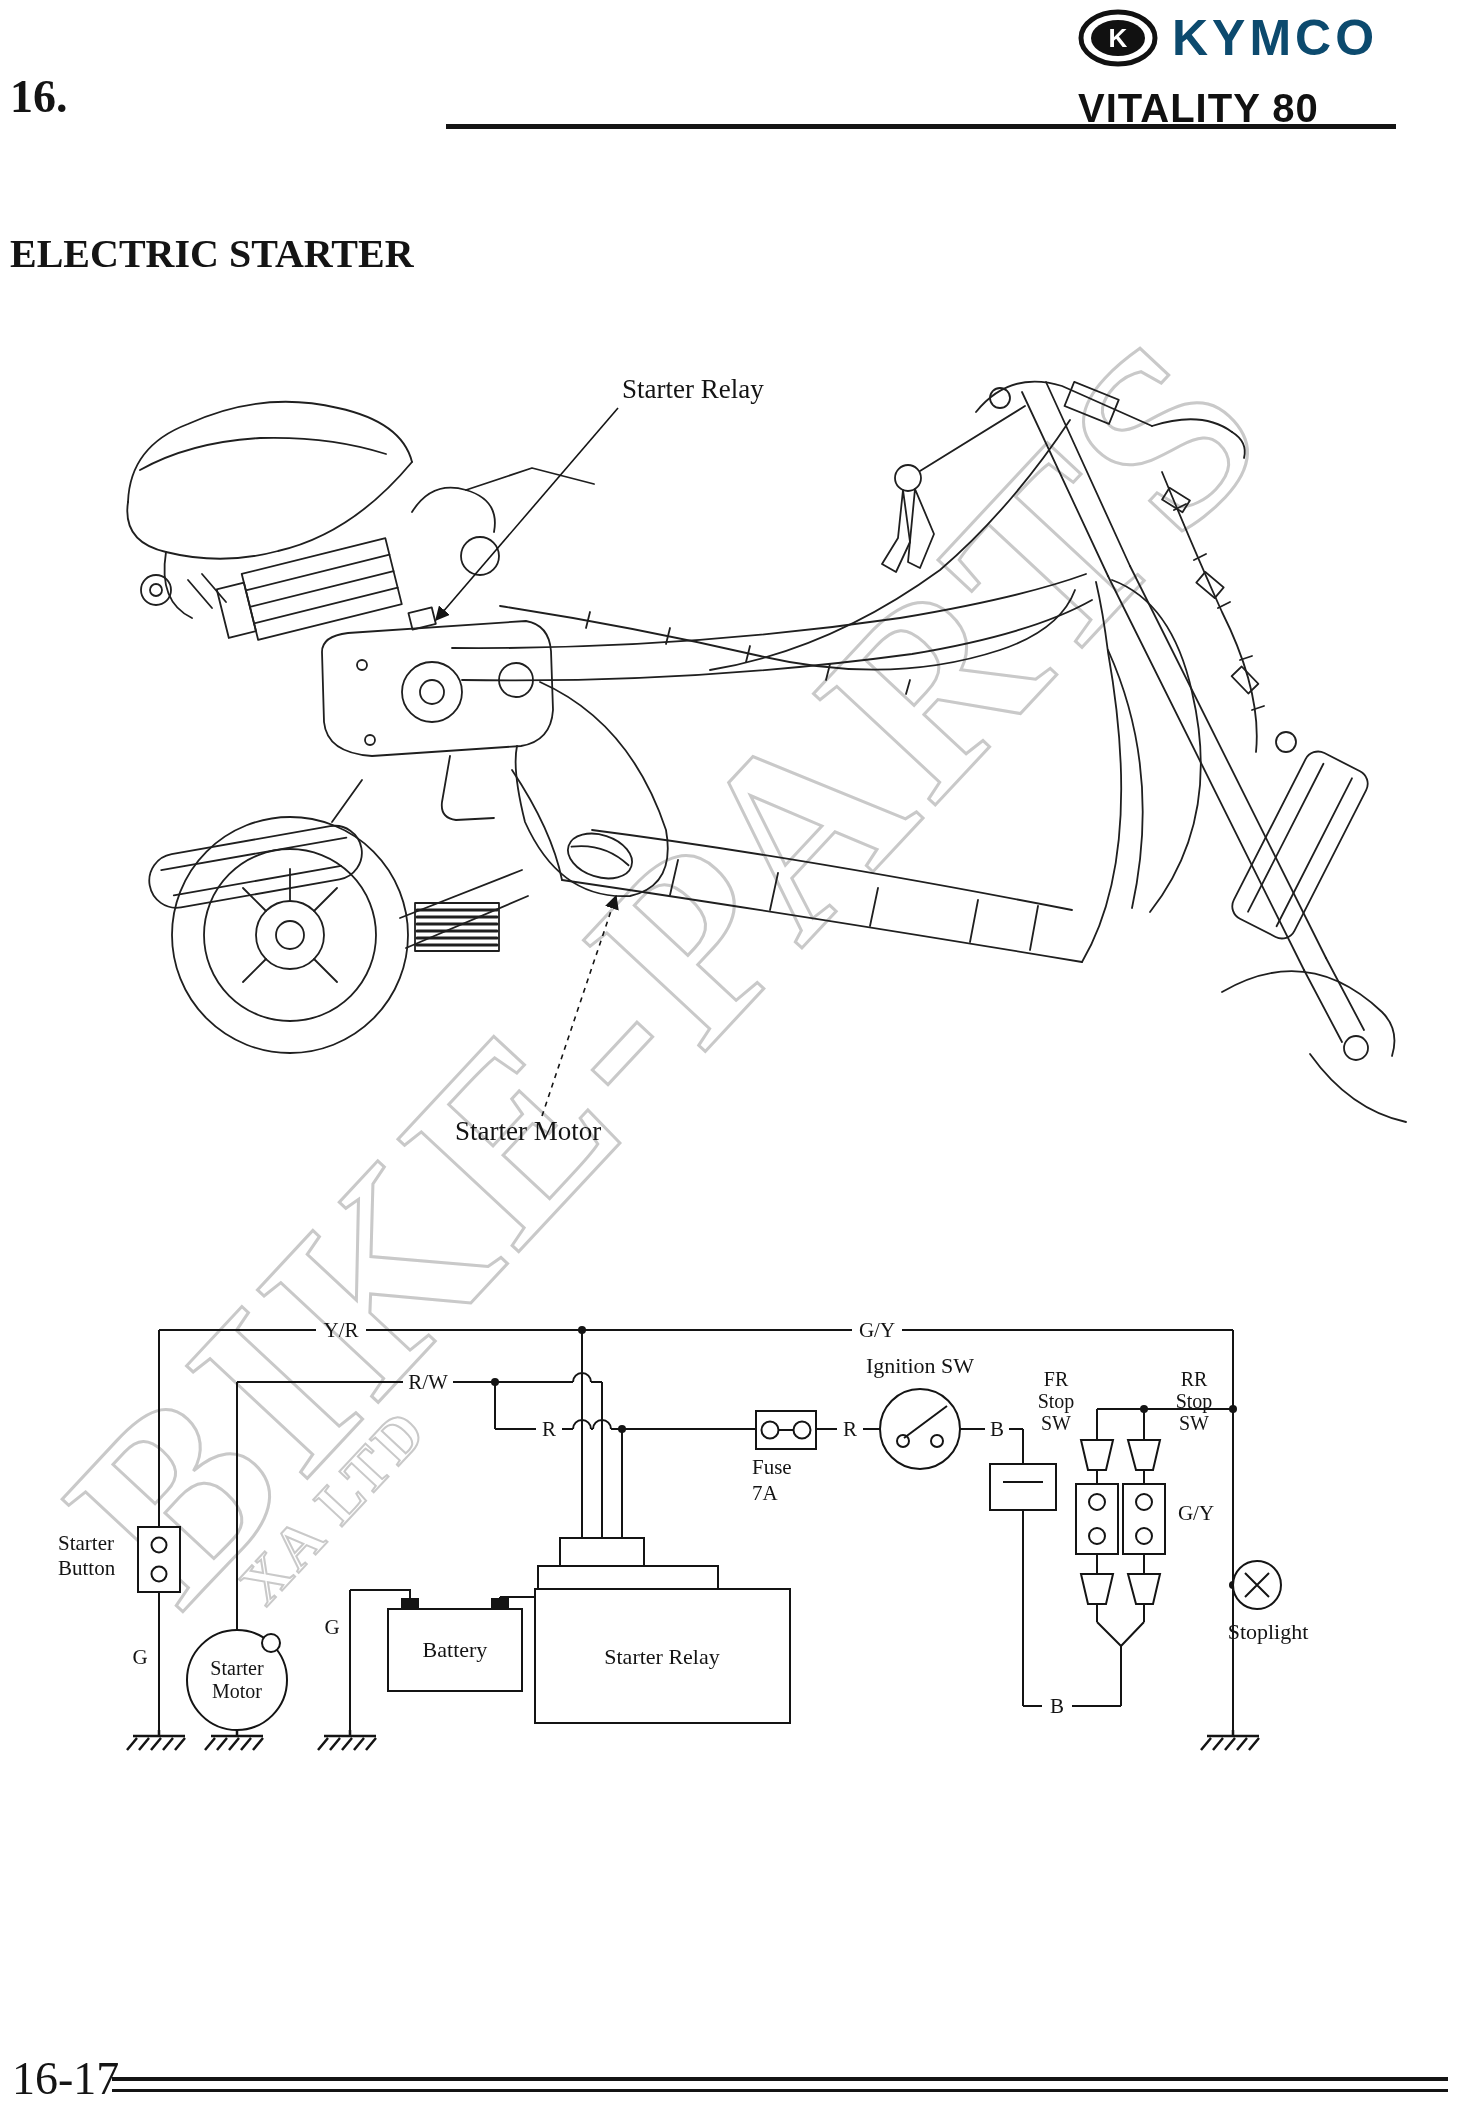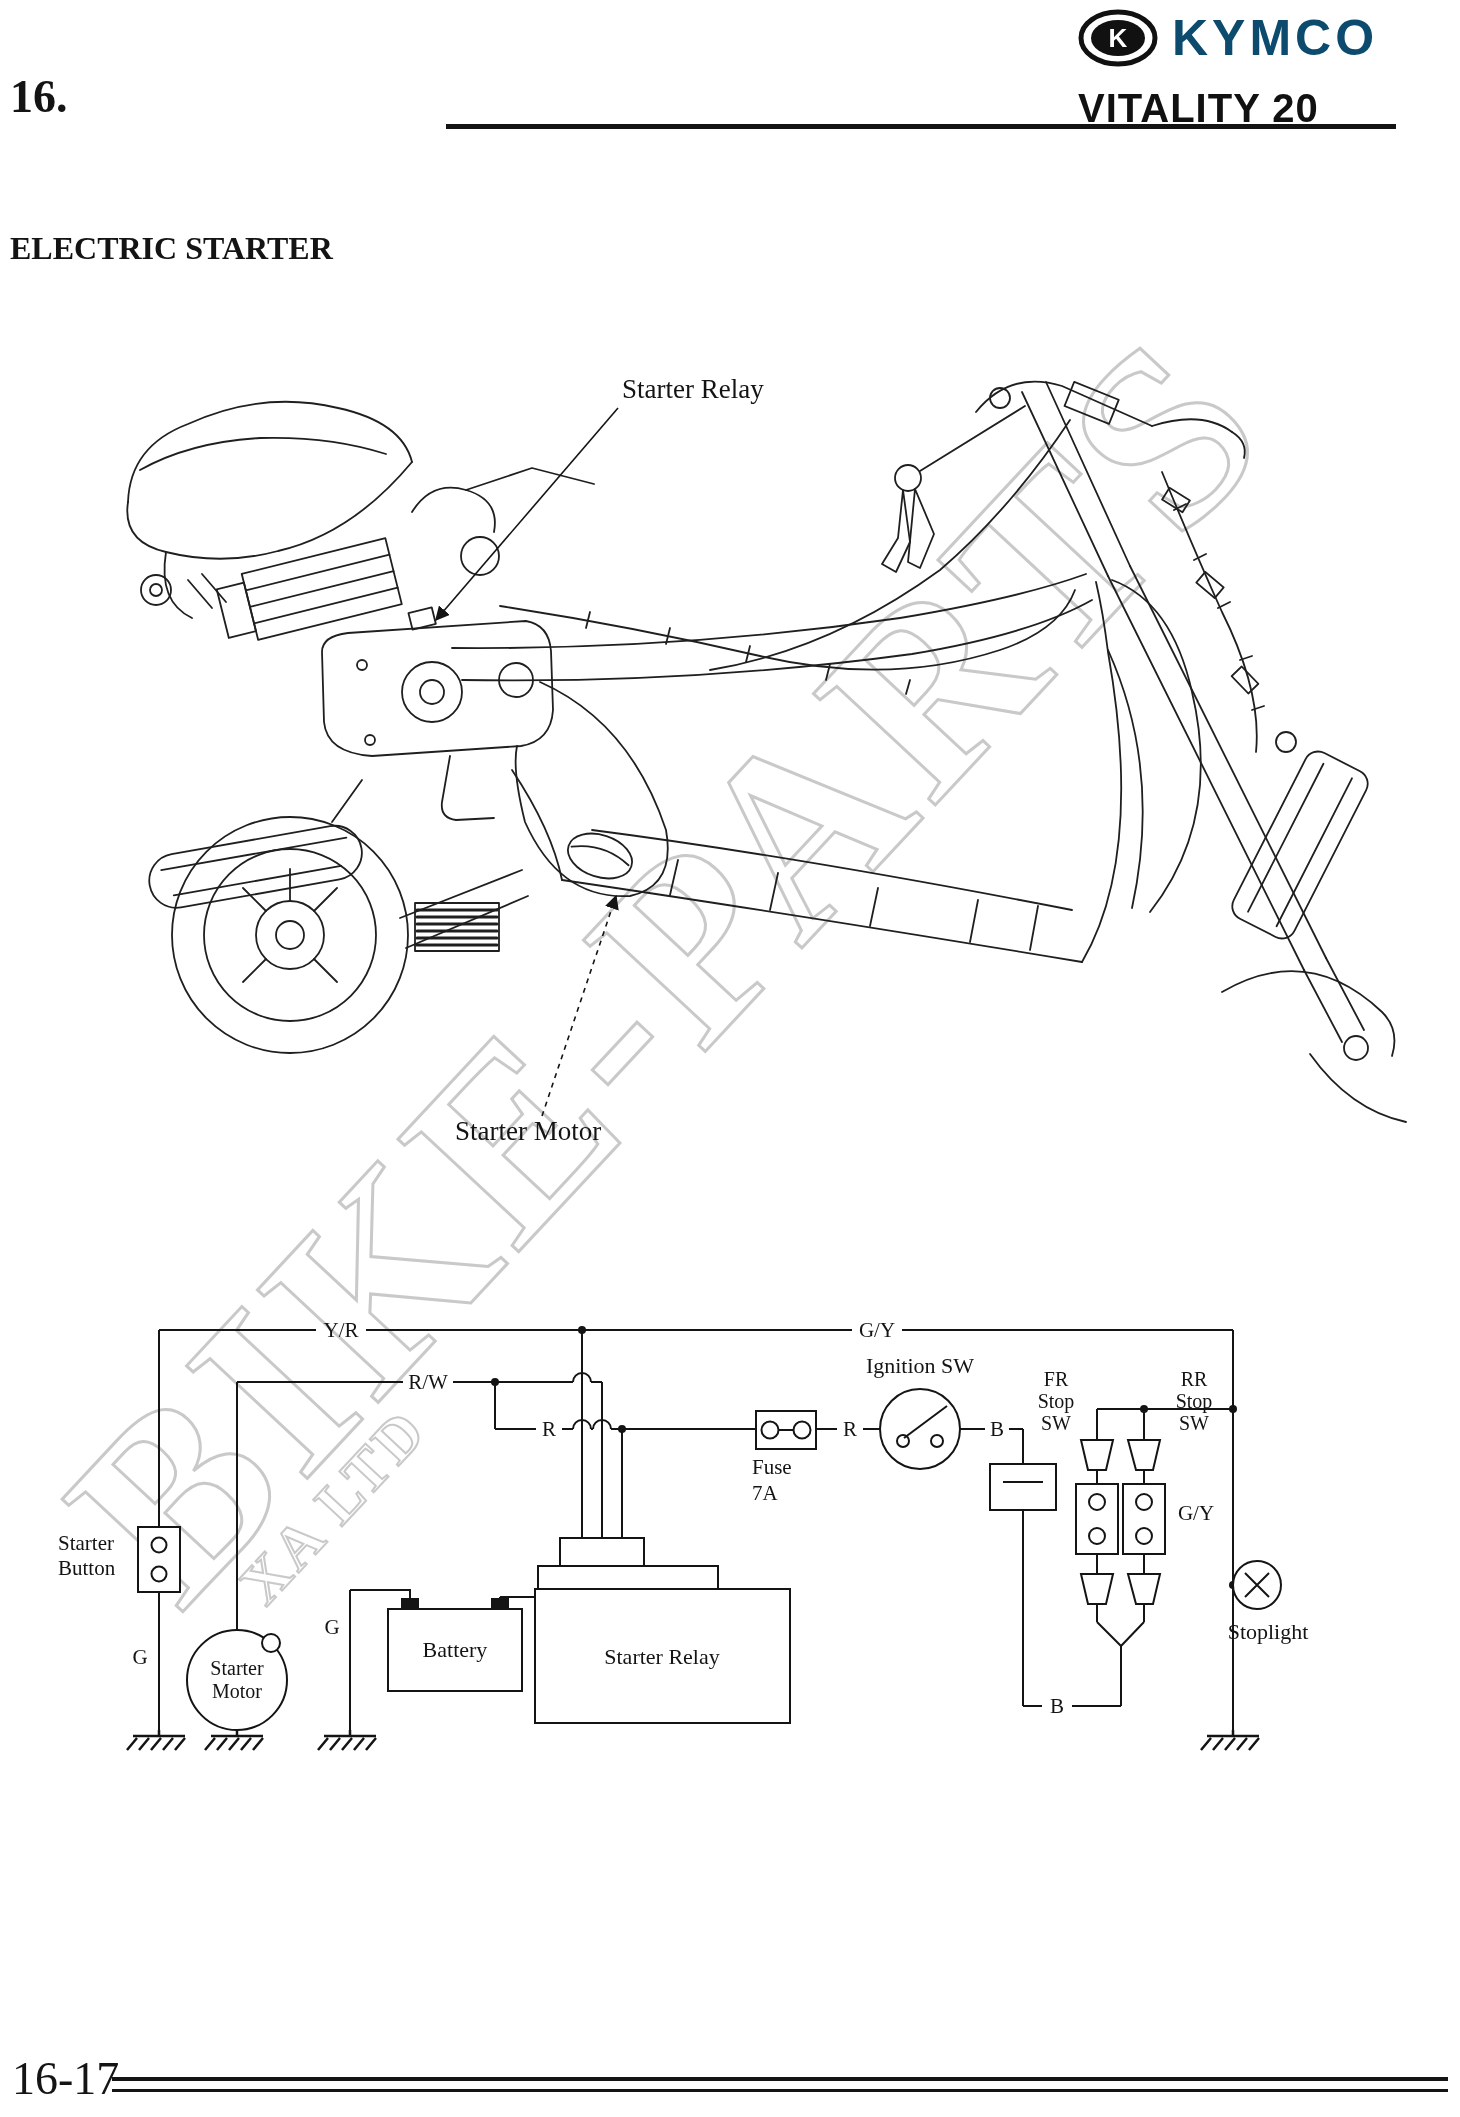--- a/index.html
+++ b/index.html
@@ -7,21 +7,21 @@
         font-family:"Liberation Serif",serif;color:#141414;}
   
   .logo{position:absolute;top:8px;left:1076px;display:flex;align-items:center;gap:12px;}
   .brand{font-family:"Liberation Sans",sans-serif;font-weight:800;font-size:50px;
          letter-spacing:4px;color:#0c4a6e;}
   .title{position:absolute;top:70px;left:10px;font-weight:bold;font-size:46px;
          display:flex;gap:20px;white-space:nowrap;}
   .model{position:absolute;top:86px;left:1078px;font-family:"Liberation Sans",sans-serif;
          font-weight:700;font-size:40px;letter-spacing:1px;color:#111;}
   .header-rule{position:absolute;top:124px;left:446px;width:950px;height:5px;background:#141414;}
-  .heading{position:absolute;top:230px;left:10px;margin:0;font-size:32px;font-weight:bold;}
+  .heading{position:absolute;top:230px;left:10px;margin:0;font-size:40px;font-weight:bold;}
   
   .watermark{position:absolute;top:0;left:0;pointer-events:none;}
   .watermark text{font-family:"Liberation Serif",serif;}
   .illustration{position:absolute;top:350px;left:70px;}
   .illustration text{font-family:"Liberation Serif",serif;fill:#141414;}
   .schematic{position:absolute;top:1312px;left:0;}
   .schematic text{font-family:"Liberation Serif",serif;fill:#141414;}
   
   .page-number{position:absolute;top:2052px;left:12px;font-size:46px;font-weight:normal;}
   .footer-rule-1{position:absolute;top:2077px;left:112px;width:1336px;height:4px;background:#141414;}
@@ -43,21 +43,21 @@
       <ellipse cx="42" cy="30" rx="27" ry="18" fill="#111" stroke="none"></ellipse>
       <text x="42" y="39" text-anchor="middle" font-family="Liberation Sans, sans-serif" font-size="26" font-weight="bold" fill="#ffffff">K</text>
     </svg>
     <span class="brand">KYMCO</span>
   </div>
 
   <div class="title">
     <span>16.</span>
   </div>
 
-  <div class="model">VITALITY 20</div>
+  <div class="model">VITALITY 80</div>
   <div class="header-rule"></div>
 
   <h2 class="heading">ELECTRIC STARTER</h2>
 
   <svg class="illustration" width="1380" height="800" viewBox="0 0 1380 800">
     <defs>
       <marker id="ah" viewBox="0 0 10 10" refX="9" refY="5" markerWidth="9" markerHeight="9" orient="auto">
         <path d="M0,0 L10,5 L0,10 Z" fill="#141414"></path>
       </marker>
     </defs>

